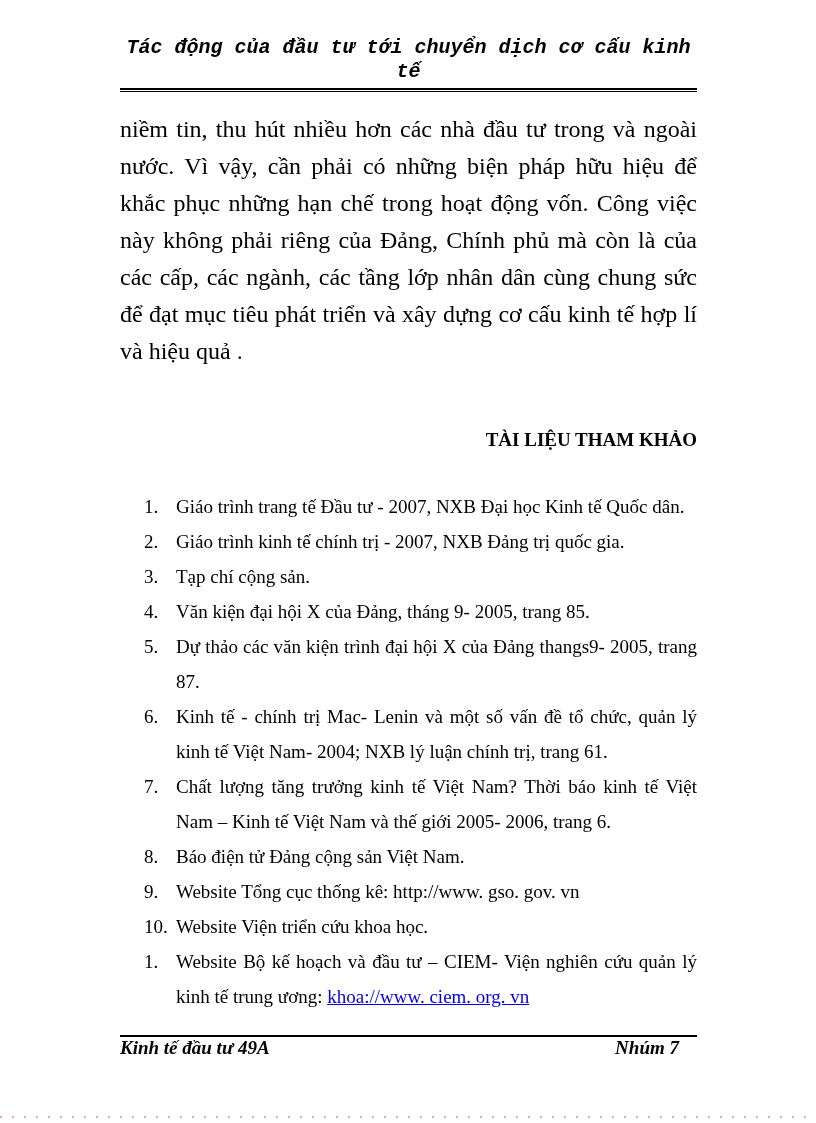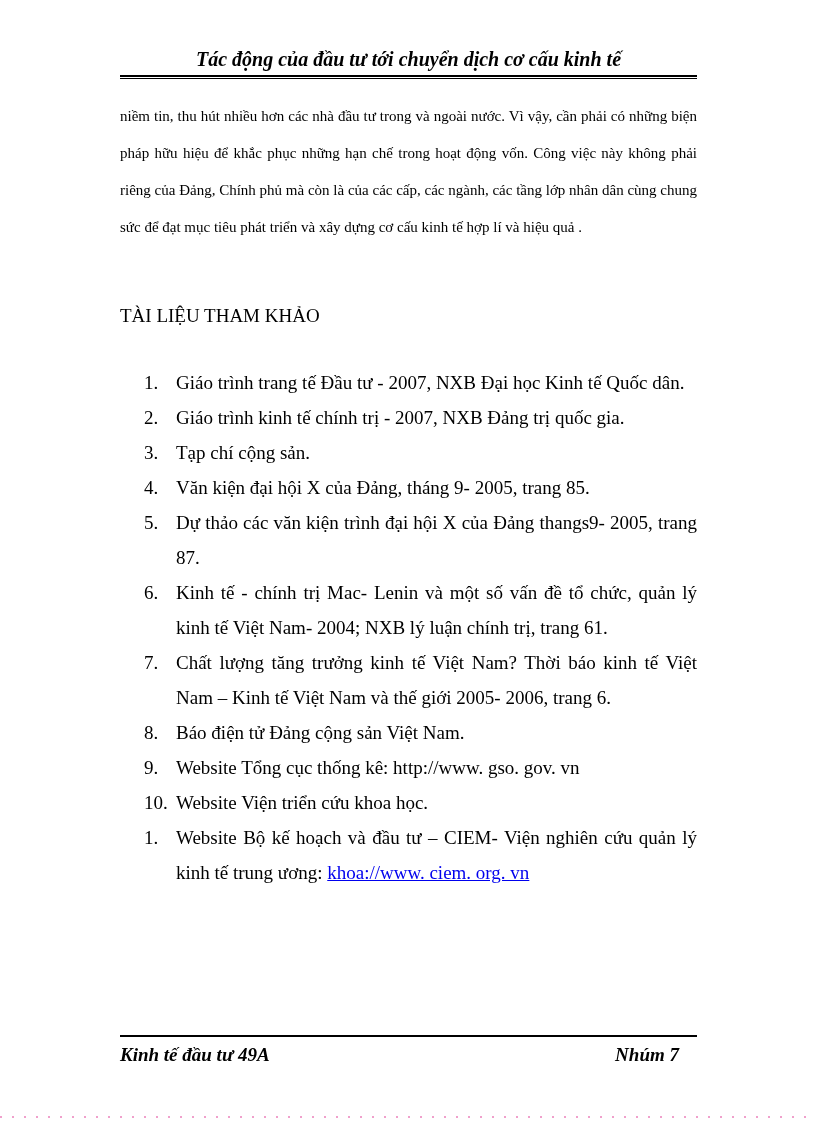--- a/index.html
+++ b/index.html
@@ -14,53 +14,54 @@
     overflow: hidden;
     font-family: "Liberation Serif", serif;
     color: #000000;
   }
   .content {
     padding: 0 119px 0 120px;
   }
 
   
   .header {
-    padding-top: 47px;
+    padding-top: 36px;
+    font-family: Liberation Mono, monospace;
   }
   .header-title {
     text-align: center;
     font-size: 20px;
     line-height: 24px;
     font-weight: bold;
     font-style: italic;
   }
   .header-rule {
     margin-top: 4px;
     height: 2px;
     background: #000;
     background-clip: content-box;
     padding-bottom: 1px;
     border-bottom: 1px solid #000;
   }
 
   
   .body-paragraph {
     margin-top: 19px;
-    font-size: 15px;
+    font-size: 24px;
     line-height: 37px;
     text-align: justify;
   }
 
   
   .section-title {
     margin-top: 57px;
-    text-align: left;
+    text-align: right;
     font-size: 19px;
     line-height: 25px;
-    font-weight: normal;
+    font-weight: bold;
   }
 
   
   .ref-list {
     margin: 37px 0 0 24px;
     padding: 0;
     list-style: none;
     font-size: 19px;
     line-height: 35px;
   }
@@ -85,21 +86,20 @@
     position: absolute;
     left: 120px;
     right: 119px;
     top: 1035px;
   }
   .footer-rule {
     height: 2px;
     background: #000;
   }
   .footer-row {
-    margin-top: 7px;
     display: flex;
     justify-content: space-between;
     font-size: 19px;
     font-weight: bold;
     font-style: italic;
   }
   .footer-right {
     margin-right: 18px;
   }
 

